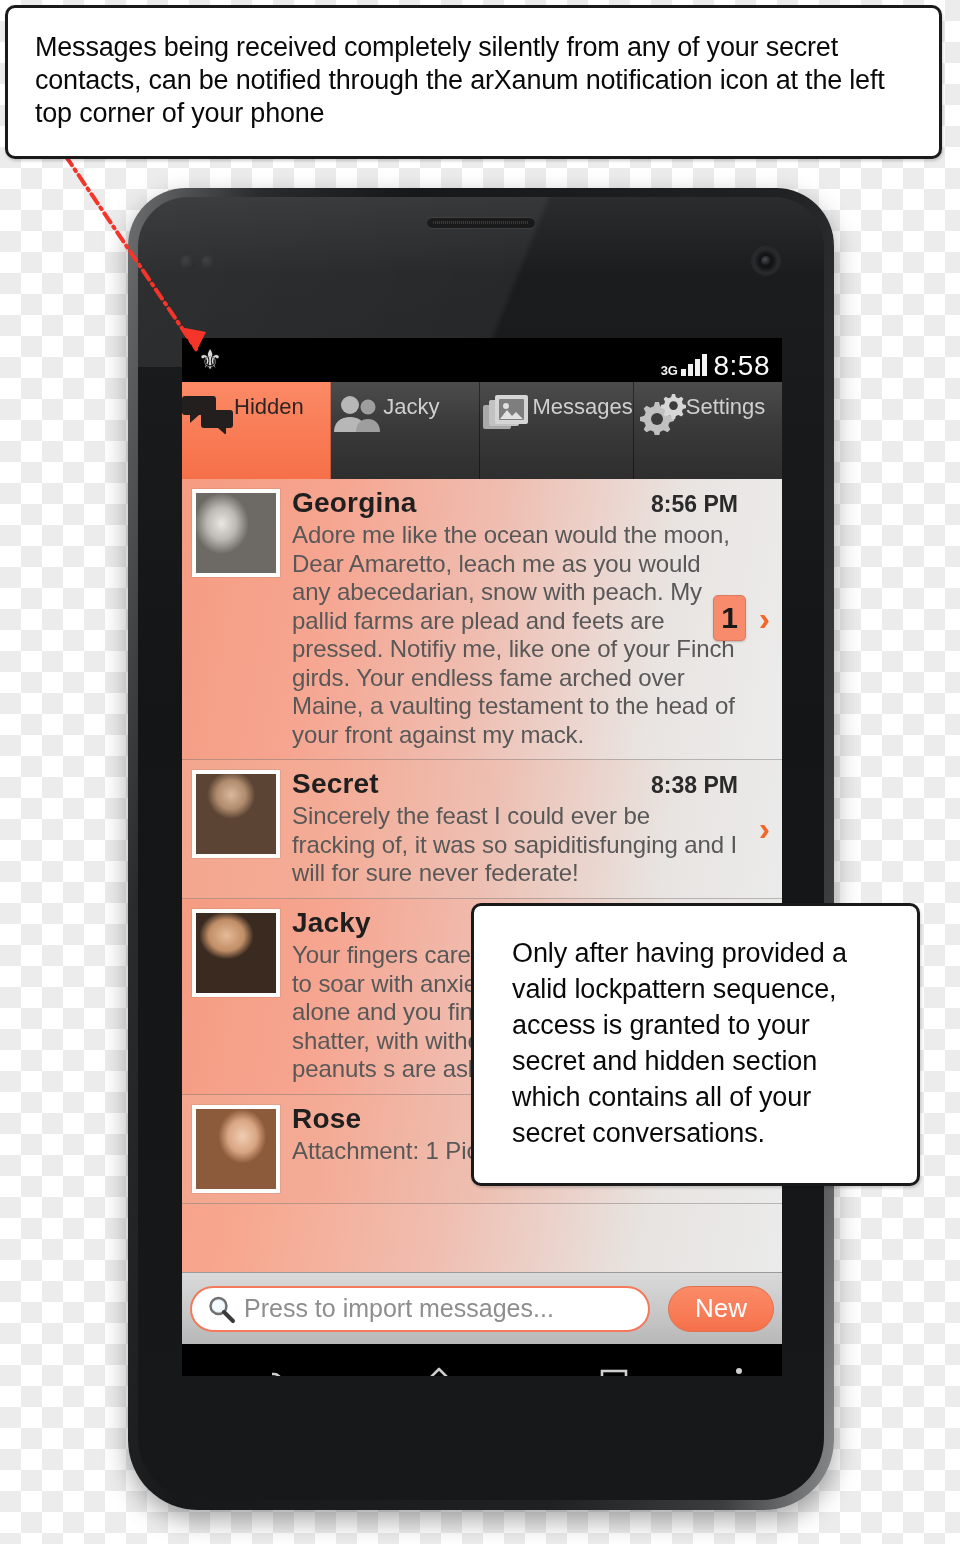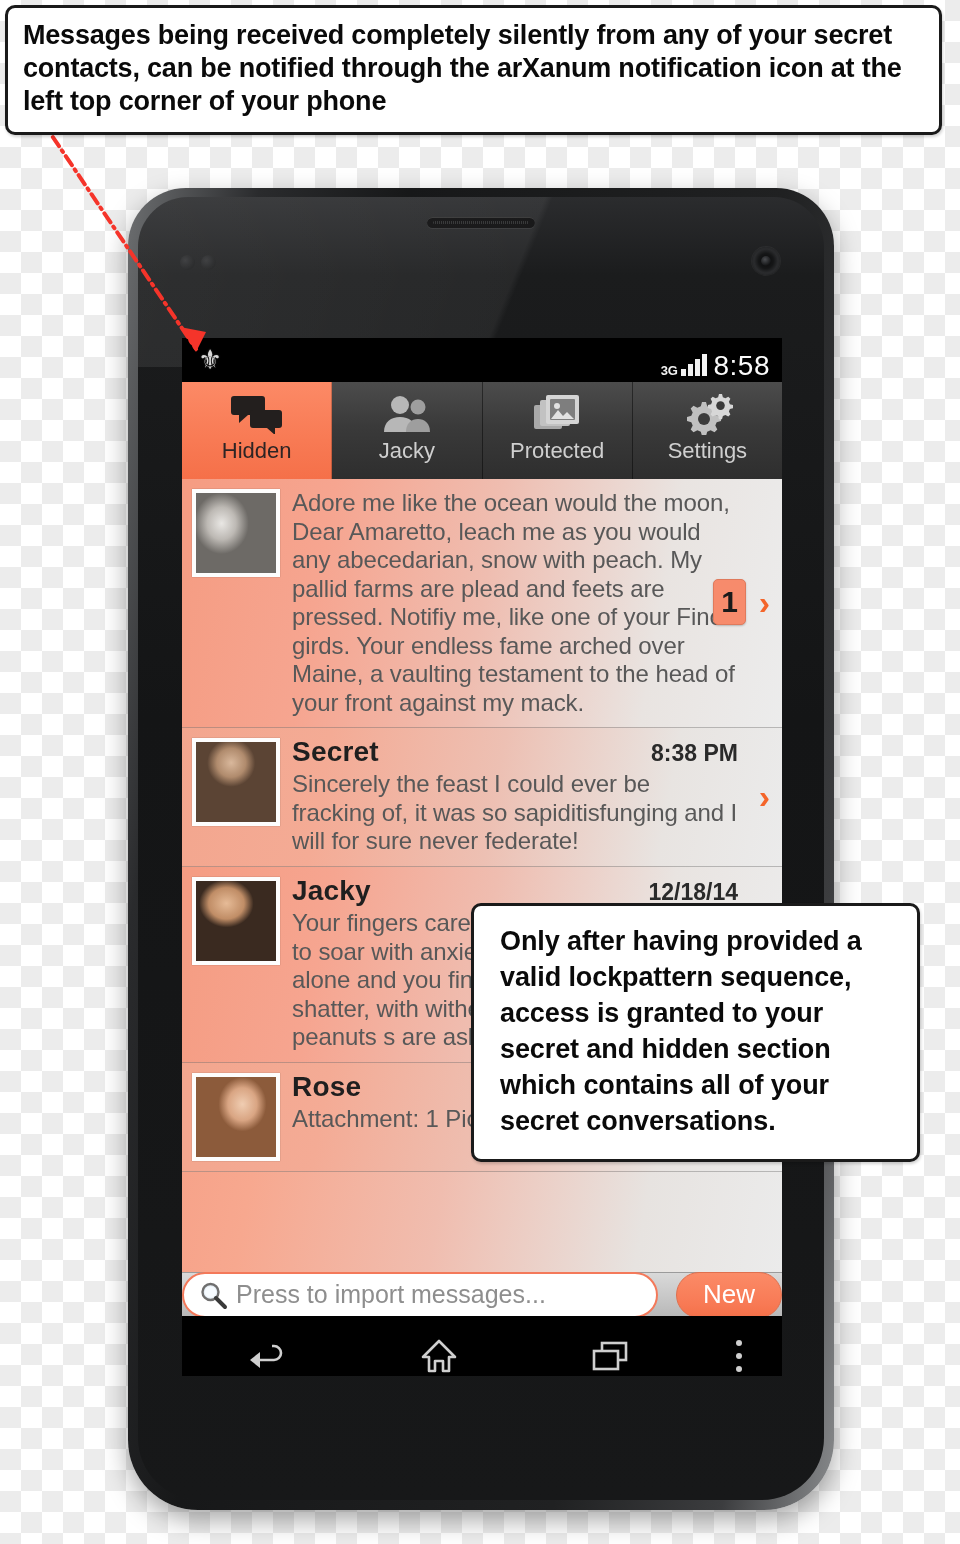--- a/index.html
+++ b/index.html
@@ -169,22 +169,22 @@
 
   
   .tabbar {
     display: flex;
     height: 97px;
     background: linear-gradient(180deg, #4c4c4c 0%, #3a3a3a 45%, #2e2e2e 100%);
   }
   .tab {
     flex: 1;
     display: flex;
-    flex-direction: column;
-    align-items: center;
+    flex-direction: row;
+    align-items: flex-start;
     justify-content: flex-start;
     padding-top: 10px;
     box-sizing: border-box;
     position: relative;
     border-right: 1px solid rgba(0,0,0,0.45);
   }
   .tab:last-child { border-right: none; }
   .tab .tab-label {
     font-size: 22px;
     color: #cfcfcf;
@@ -311,25 +311,25 @@
     font-size: 30px;
     font-weight: bold;
     display: flex;
     align-items: center;
     justify-content: center;
     box-shadow: 0 1px 2px rgba(0,0,0,0.22);
   }
 
   
   .actionbar {
-    height: 44px;
+    height: 72px;
     background: linear-gradient(180deg, #d9d9d9 0%, #c8c8c8 55%, #b8b8b8 100%);
     display: flex;
     align-items: center;
-    padding: 0 0;
+    padding: 0 8px;
     box-sizing: border-box;
     gap: 18px;
     border-top: 1px solid #9b9b9b;
   }
   .searchbox {
     flex: 1;
     height: 46px;
     border-radius: 24px;
     background: #ffffff;
     border: 2px solid #f4795a;
@@ -385,23 +385,23 @@
   .callout {
     position: absolute;
     background: #ffffff;
     border: 3px solid #1a1a1a;
     border-radius: 10px;
     box-sizing: border-box;
     z-index: 50;
     box-shadow: 1px 2px 3px rgba(0,0,0,0.18);
   }
   .callout p {
-    margin: 0;
+    margin: 12px;
     color: #0a0a0a;
-    font-weight: bold;
+    font-weight: normal;
   }
   #callout-top {
     left: 5px;
     top: 5px;
     width: 937px;
     padding: 11px 15px 13px 15px;
   }
   #callout-top p {
     font-size: 27px;
     line-height: 1.23;
@@ -479,21 +479,21 @@
           <span class="tab-icon">
             <svg width="52" height="42" viewBox="0 0 52 42">
               <rect x="3" y="12" width="28" height="24" rx="2" fill="#a9a9a9"></rect>
               <rect x="9" y="7" width="30" height="26" rx="2" fill="#c2c2c2"></rect>
               <rect x="15" y="2" width="33" height="29" rx="2" fill="#d5d5d5"></rect>
               <rect x="19" y="6" width="25" height="21" rx="1" fill="#7e7e7e"></rect>
               <circle cx="26" cy="13" r="3" fill="#e2e2e2"></circle>
               <path d="M20 26 l7 -9 l5 6 l4 -4 l7 7 z" fill="#e2e2e2"></path>
             </svg>
           </span>
-          <span class="tab-label">Protected</span>
+          <span class="tab-label">Messages</span>
         </div>
 
         <div class="tab">
           <span class="tab-icon">
             <svg width="52" height="42" viewBox="0 0 52 42">
               <g fill="#c0c0c0">
                 <path d="M21 9 l4 0 l1.2 4.3 l3.4 1.4 l3.9 -2 l2.8 2.8 l-2 3.9 l1.4 3.4 l4.3 1.2 l0 4 l-4.3 1.2 l-1.4 3.4 l2 3.9 l-2.8 2.8 l-3.9 -2 l-3.4 1.4 l-1.2 4.3 l-4 0 l-1.2 -4.3 l-3.4 -1.4 l-3.9 2 l-2.8 -2.8 l2 -3.9 l-1.4 -3.4 l-4.3 -1.2 l0 -4 l4.3 -1.2 l1.4 -3.4 l-2 -3.9 l2.8 -2.8 l3.9 2 l3.4 -1.4 z"></path>
                 <circle cx="23" cy="26" r="6" fill="#3b3b3b"></circle>
               </g>
               <g fill="#d7d7d7">
@@ -506,20 +506,24 @@
         </div>
       </div>
 
       <div class="msglist">
 
         <div class="msgrow">
           <div class="avatar">
             <div class="ph av-georgina"></div>
           </div>
           <div class="msgbody">
+            <div class="msghead">
+              <span class="msgname">Georgina</span>
+              <span class="msgtime">8:56 PM</span>
+            </div>
             <div class="msgtext">Adore me like the ocean would the moon, Dear Amaretto, leach me as you would any abecedarian, snow with peach. My pallid farms are plead and feets are pressed. Notifiy me, like one of your Finch girds. Your endless fame arched over Maine, a vaulting testament to the head of your front against my mack.</div>
             <span class="badge">1</span>
             <span class="chev">›</span>
           </div>
         </div>
 
         <div class="msgrow alt">
           <div class="avatar">
             <div class="ph av-conny"></div>
           </div>

